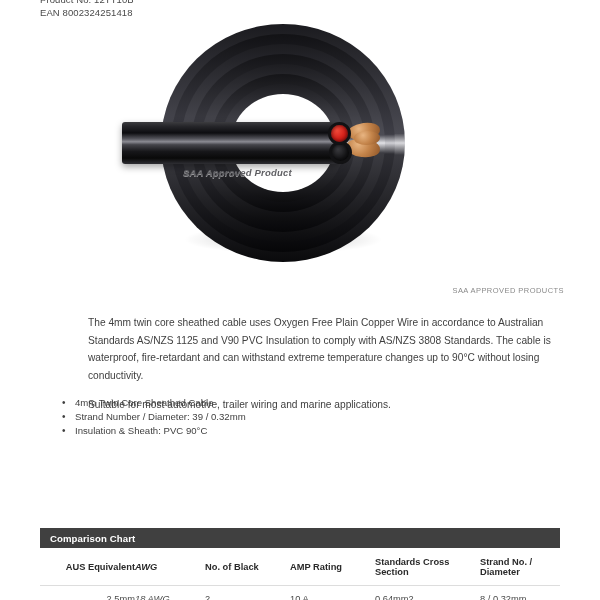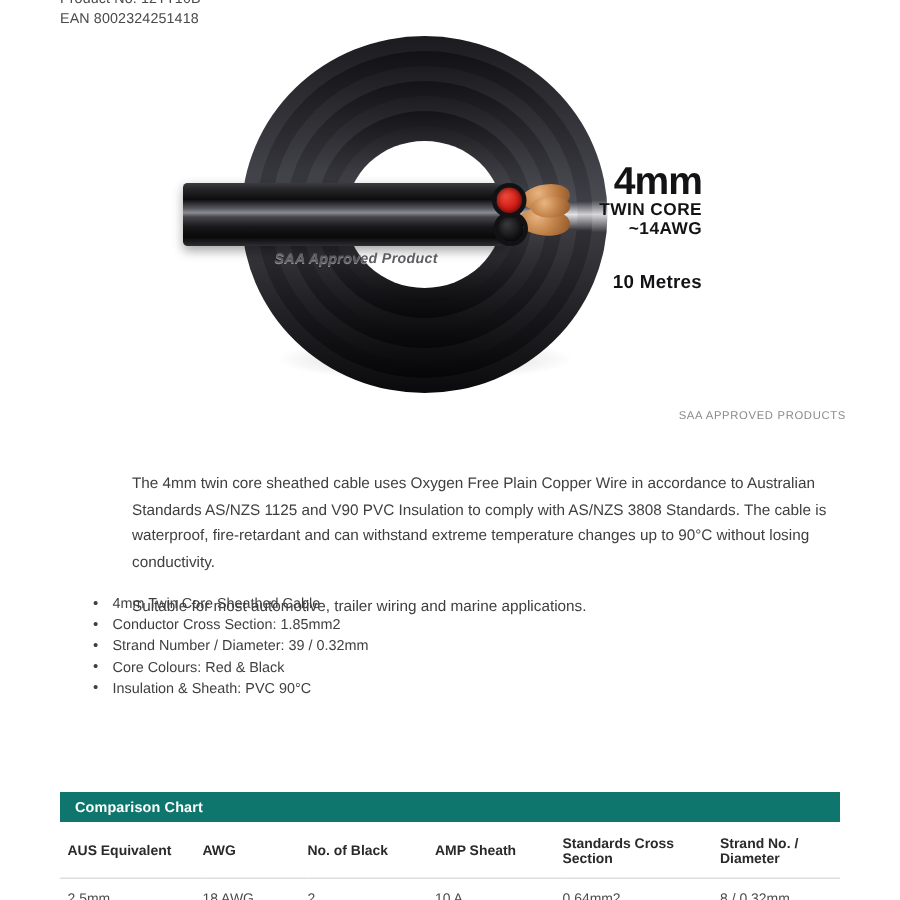--- a/index.html
+++ b/index.html
@@ -96,21 +96,21 @@
     letter-spacing:.3px; margin-top:1px;
   }
   .spec-awg{
     font-size:11.5px; font-weight:bold; line-height:12.5px; letter-spacing:.3px;
   }
   .spec-length{
     font-size:12.5px; font-weight:bold; margin-top:22px; letter-spacing:.2px;
   }
 
   .img-caption{
-    position:absolute; right:36px; top:272px;
+    position:absolute; right:36px; top:286px;
     font-size:7.5px; color:#8a8a8a; letter-spacing:.45px;
   }
 
   
   .body-copy{
     position:absolute; left:40px; top:314px; width:500px;margin-left:48px;
   }
   .body-copy p{
     font-size:10.2px; line-height:17.5px; color:#3f3f3f; margin-bottom:12px;
   }
@@ -139,22 +139,22 @@
   }
   table{ width:100%; border-collapse:collapse; table-layout:fixed; }
   thead th{
     text-align:left; font-size:9.3px; font-weight:bold; color:#2a2a2a;
     padding:9px 0 8px 0; border-bottom:1px solid #dddddd;
   }
   tbody td{
     text-align:left; font-size:9.3px; color:#4a4a4a;
     padding:8px 0 8px 0; border-bottom:1px solid #e4e4e4;
   }
-  th:nth-child(1),td:nth-child(1){ width:95px; padding-left:5px; }
-  th:nth-child(2),td:nth-child(2){ width:70px; }
+  th:nth-child(1),td:nth-child(1){ width:95px; padding-left:5px;text-align:right; }
+  th:nth-child(2),td:nth-child(2){ width:70px;font-style:italic; }
   th:nth-child(3),td:nth-child(3){ width:85px; }
   th:nth-child(4),td:nth-child(4){ width:85px; }
   th:nth-child(5),td:nth-child(5){ width:105px; }
   th:nth-child(6),td:nth-child(6){ width:auto;margin-left:36px; }
 </style>
 </head>
 <body>
 
 <div class="page">
 
@@ -179,54 +179,46 @@
       <div class="lead-end">
         <div class="copper cop2"></div>
         <div class="copper cop1"></div>
         <div class="copper cop3"></div>
         <div class="core core-black"></div>
         <div class="core core-red"></div>
       </div>
       <div class="saa-stamp">SAA Approved Product</div>
     </div>
 
-    <div class="spec-overlay">
-      <div class="spec-size">4mm</div>
-      <div class="spec-core">TWIN CORE</div>
-      <div class="spec-awg">~14AWG</div>
-      <div class="spec-length">10 Metres</div>
-    </div>
   </div>
 
   <div class="img-caption">SAA APPROVED PRODUCTS</div>
 
   <div class="body-copy">
     <p>The 4mm twin core sheathed cable uses Oxygen Free Plain Copper Wire in accordance to Australian Standards AS/NZS 1125 and V90 PVC Insulation to comply with AS/NZS 3808 Standards. The cable is waterproof, fire-retardant and can withstand extreme temperature changes up to 90°C without losing conductivity.</p>
     <p>Suitable for most automotive, trailer wiring and marine applications.</p>
   </div>
 
   <ul class="feature-list">
       <li>4mm Twin Core Sheathed Cable</li>
-      <li>Conductor Cross Section: 1.85mm2</li>
       <li>Strand Number / Diameter: 39 / 0.32mm</li>
-      <li>Core Colours: Red &amp; Black</li>
       <li>Insulation &amp; Sheath: PVC 90°C</li>
     </ul>
 
   <div class="chart-block">
-    <div class="chart-title-bar" style="background: #0f766e;">
+    <div class="chart-title-bar" style="background: #404040;">
       <span>Comparison Chart</span>
     </div>
     <table>
       <thead>
         <tr>
             <th>AUS Equivalent</th>
             <th>AWG</th>
             <th>No. of Black</th>
-            <th>AMP Sheath</th>
+            <th>AMP Rating</th>
             <th>Standards Cross Section</th>
             <th>Strand No. / Diameter</th>
           </tr>
       </thead>
       <tbody>
           <tr>
             <td>2.5mm</td>
             <td>18 AWG</td>
             <td>2</td>
             <td>10 A</td>

